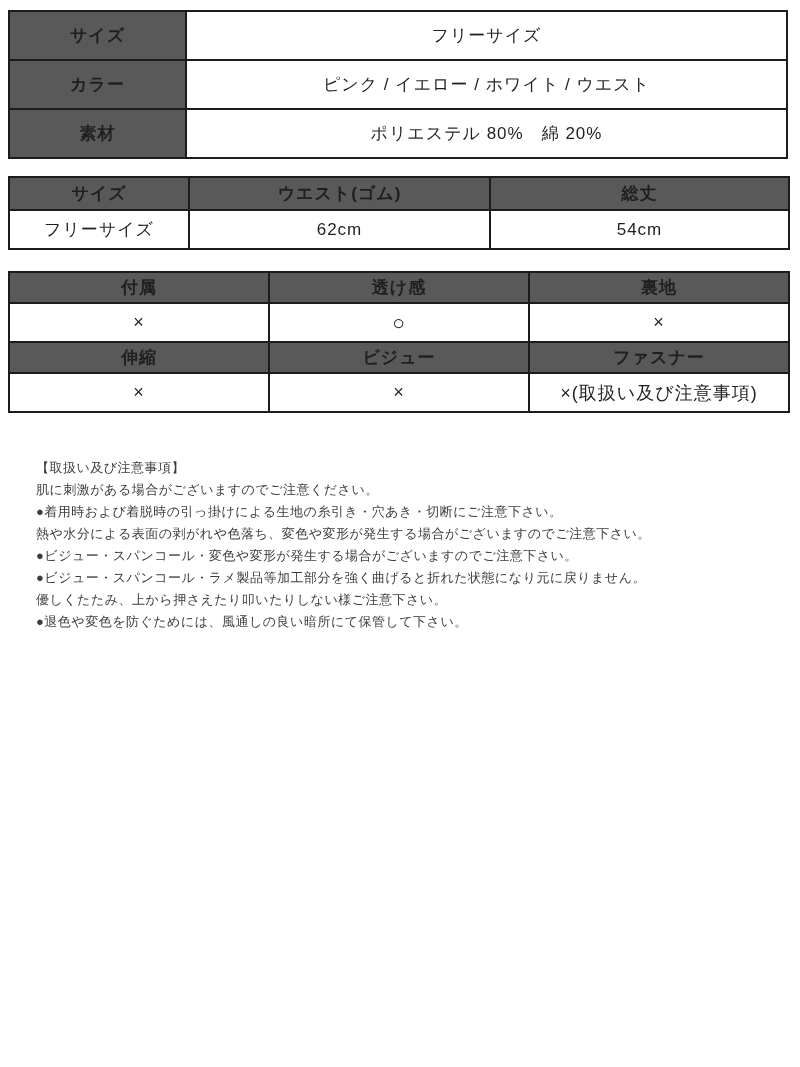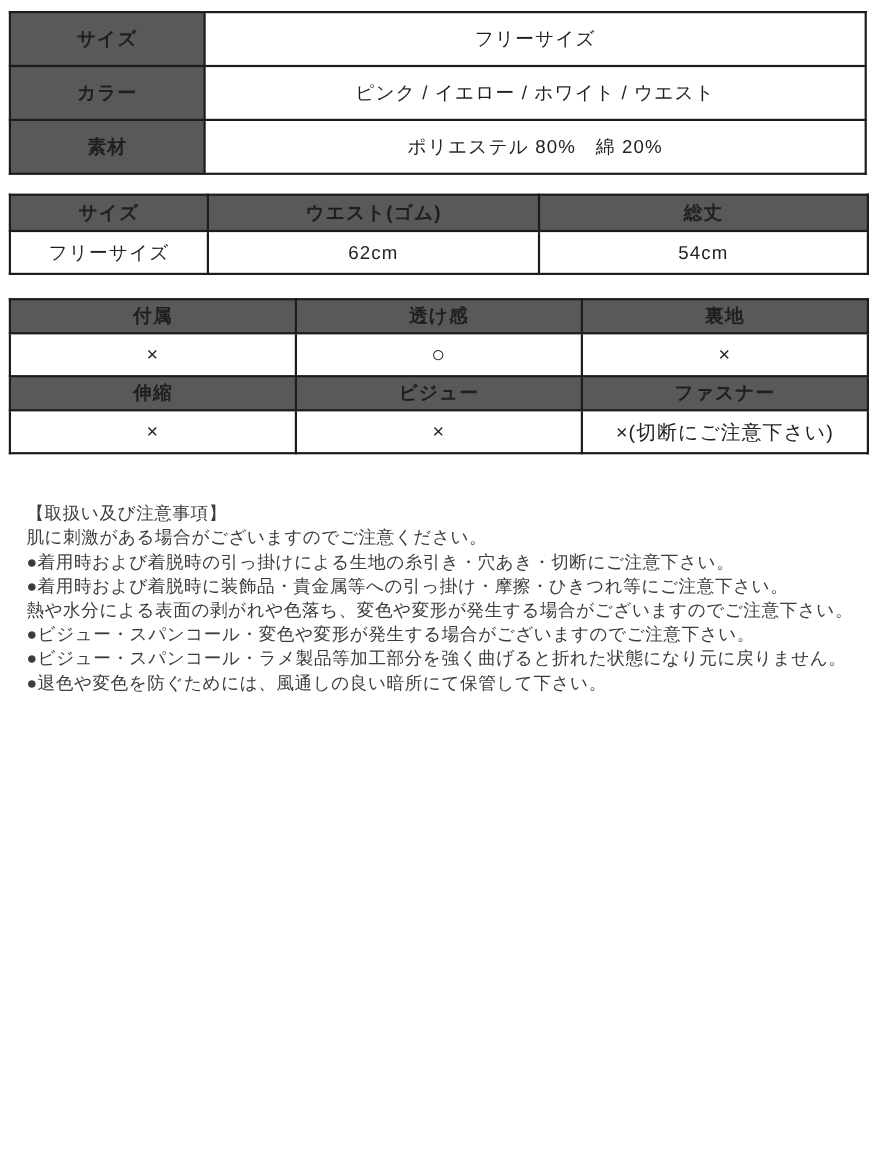--- a/index.html
+++ b/index.html
@@ -45,22 +45,22 @@
   #tbl-measure col.c2 { width: 301px; }
   #tbl-measure col.c3 { width: 299px; }
   
   #tbl-feature { margin-top: 21px; }
   #tbl-feature col { width: 260px; }
   #tbl-feature td.hd { height: 31px; }
   #tbl-feature td.val { height: 39px; font-size: 18px; }
   #tbl-feature td.val.circle { font-size: 21px; }
   
   .notice {
-    margin: 44px 0 0 16px;
-    font-size: 16px;
+    margin: 44px 0 0 28px;
+    font-size: 13px;
     line-height: 22px;
     color: #3c3c3c;
     letter-spacing: 0.5px;
   }
   .notice-title { white-space: nowrap; }
   .notice-line { white-space: nowrap; }
 </style>
 </head>
 <body>
 
@@ -121,29 +121,29 @@
         <td class="val">×</td>
       </tr>
       <tr>
         <td class="hd">伸縮</td>
         <td class="hd">ビジュー</td>
         <td class="hd">ファスナー</td>
       </tr>
       <tr>
         <td class="val">×</td>
         <td class="val">×</td>
-        <td class="val">×(切断にご注意下さい)</td>
+        <td class="val">×(取扱い及び注意事項)</td>
       </tr>
     </tbody>
   </table>
 
   <div class="notice">
     <div class="notice-title">【取扱い及び注意事項】</div>
     <div class="notice-line">肌に刺激がある場合がございますのでご注意ください。</div>
     <div class="notice-line">●着用時および着脱時の引っ掛けによる生地の糸引き・穴あき・切断にご注意下さい。</div>
-    <div class="notice-line">●着用時および着脱時に装飾品・貴金属等への引っ掛け・摩擦・ひきつれ等にご注意下さい。</div>
     <div class="notice-line">熱や水分による表面の剥がれや色落ち、変色や変形が発生する場合がございますのでご注意下さい。</div>
     <div class="notice-line">●ビジュー・スパンコール・変色や変形が発生する場合がございますのでご注意下さい。</div>
     <div class="notice-line">●ビジュー・スパンコール・ラメ製品等加工部分を強く曲げると折れた状態になり元に戻りません。</div>
+    <div class="notice-line">優しくたたみ、上から押さえたり叩いたりしない様ご注意下さい。</div>
     <div class="notice-line">●退色や変色を防ぐためには、風通しの良い暗所にて保管して下さい。</div>
   </div>
 
 </div>
 
 </body></html>

